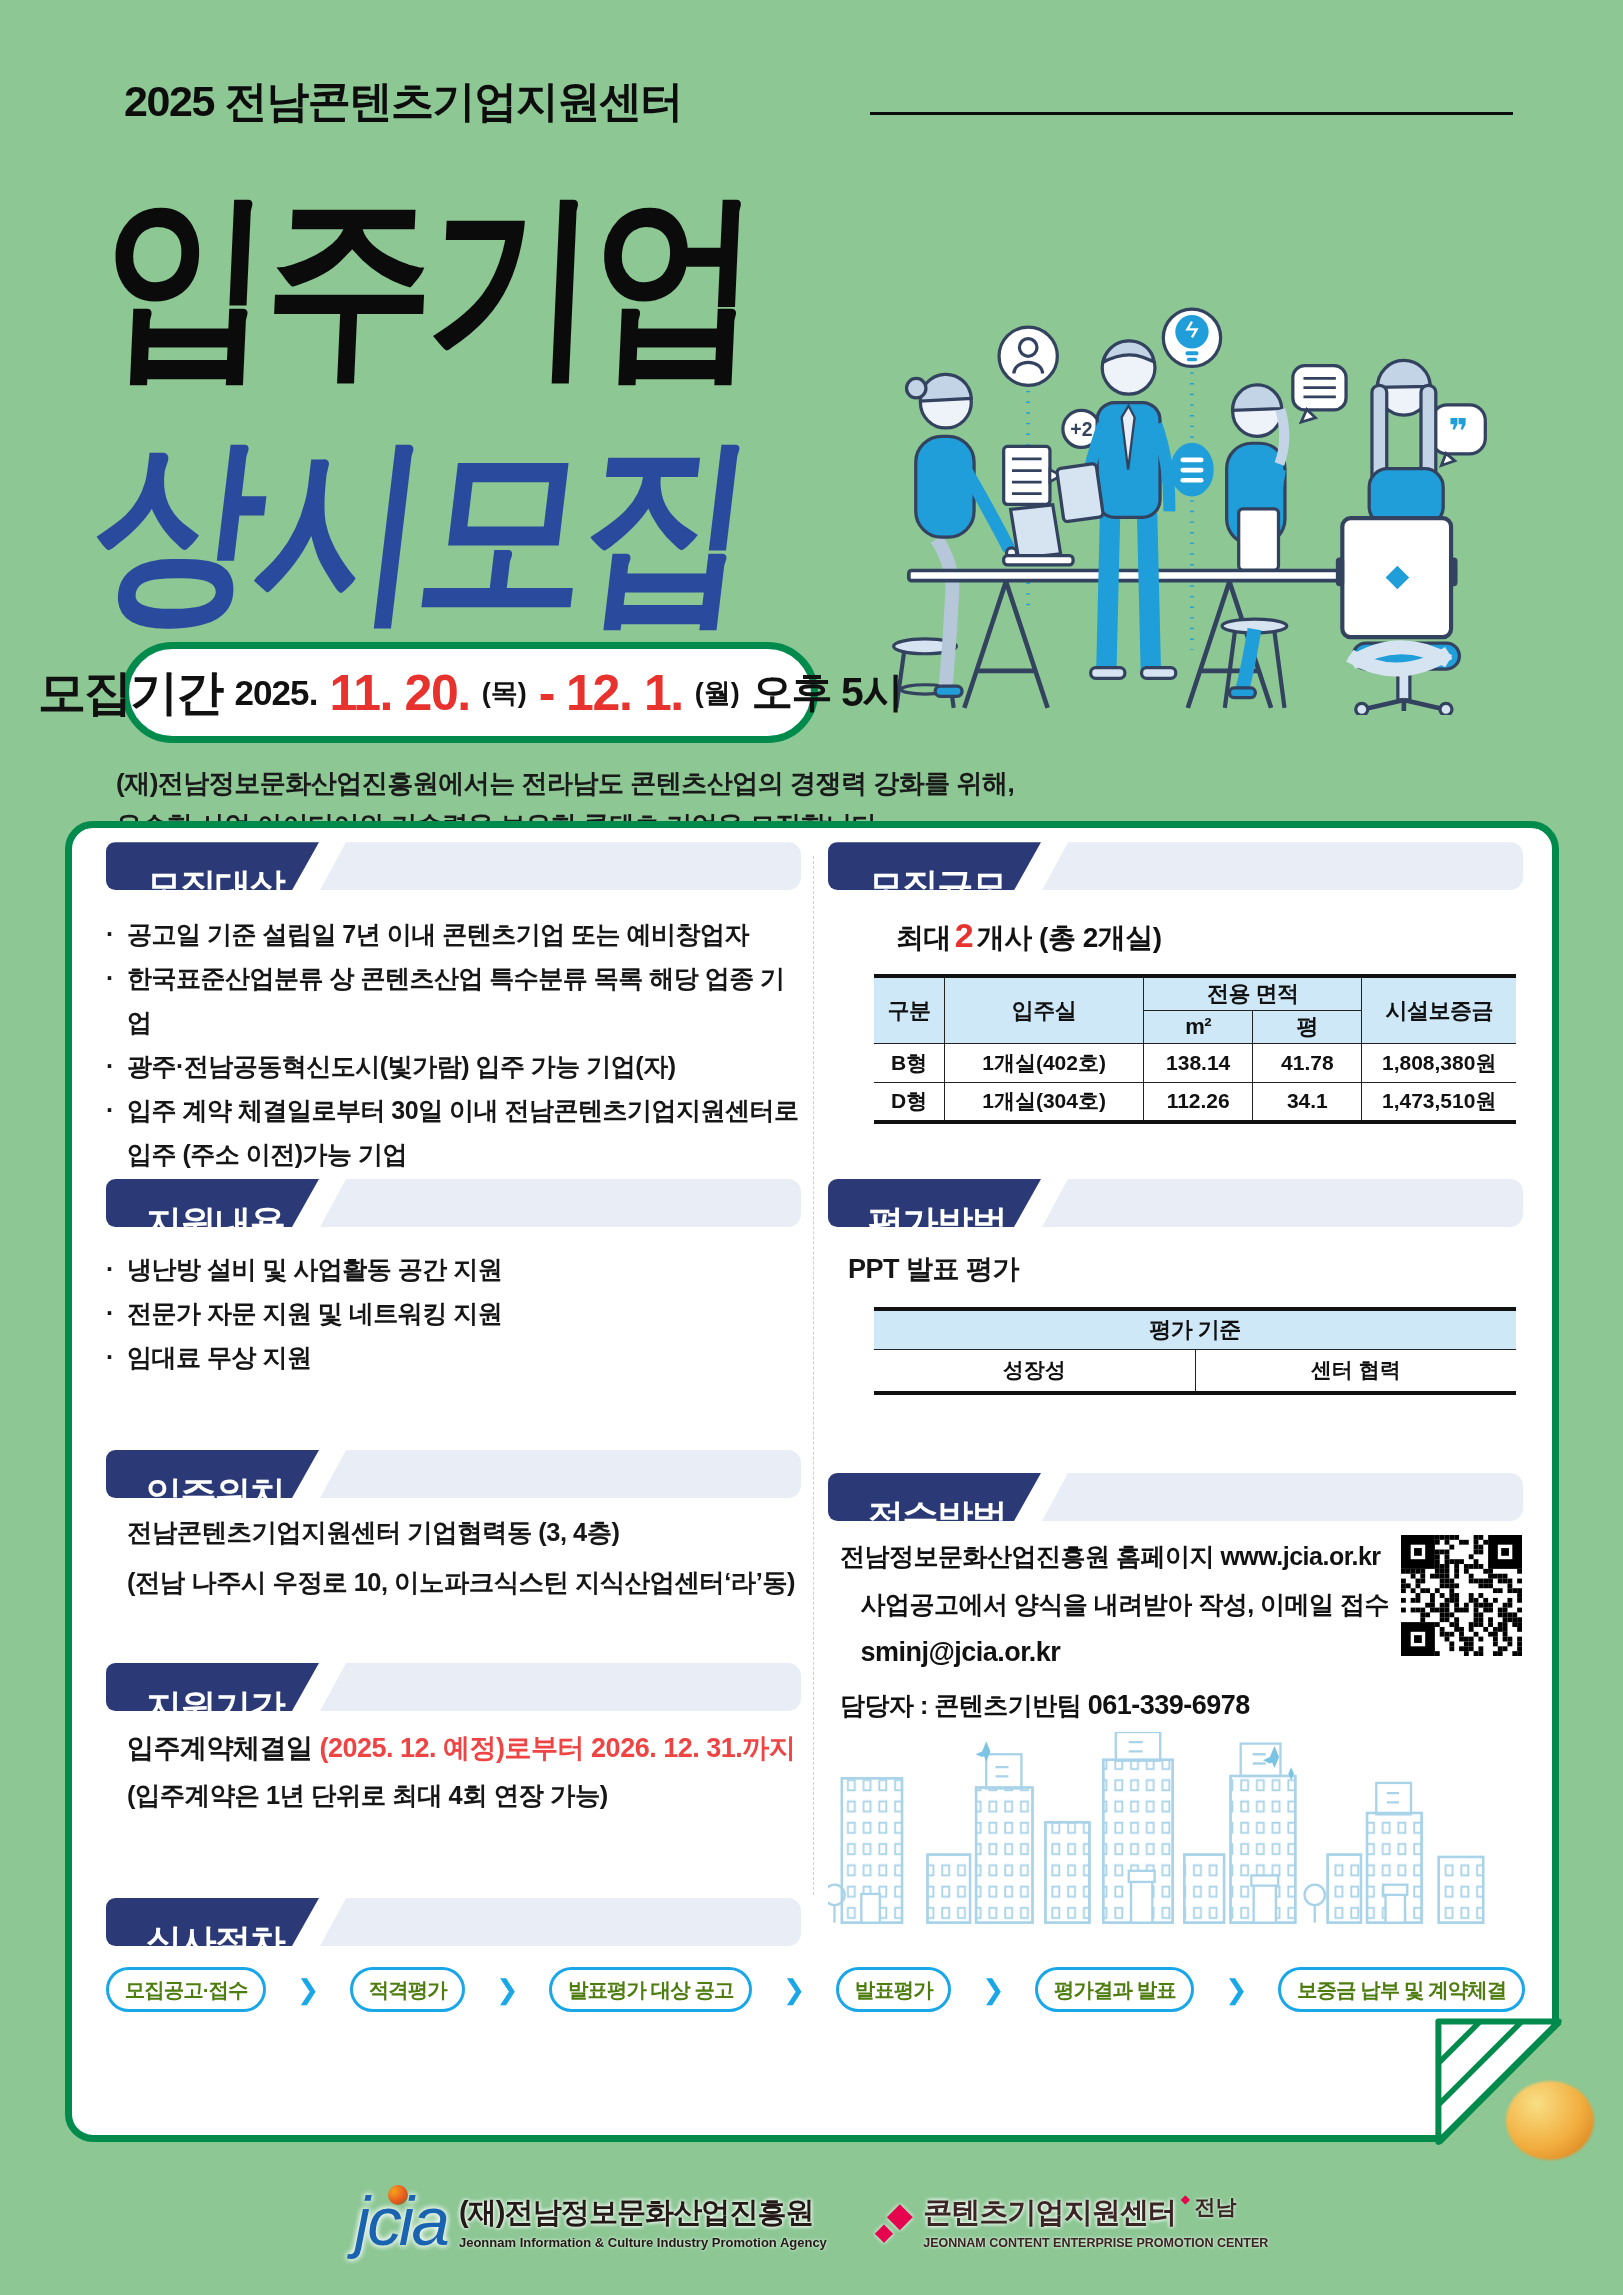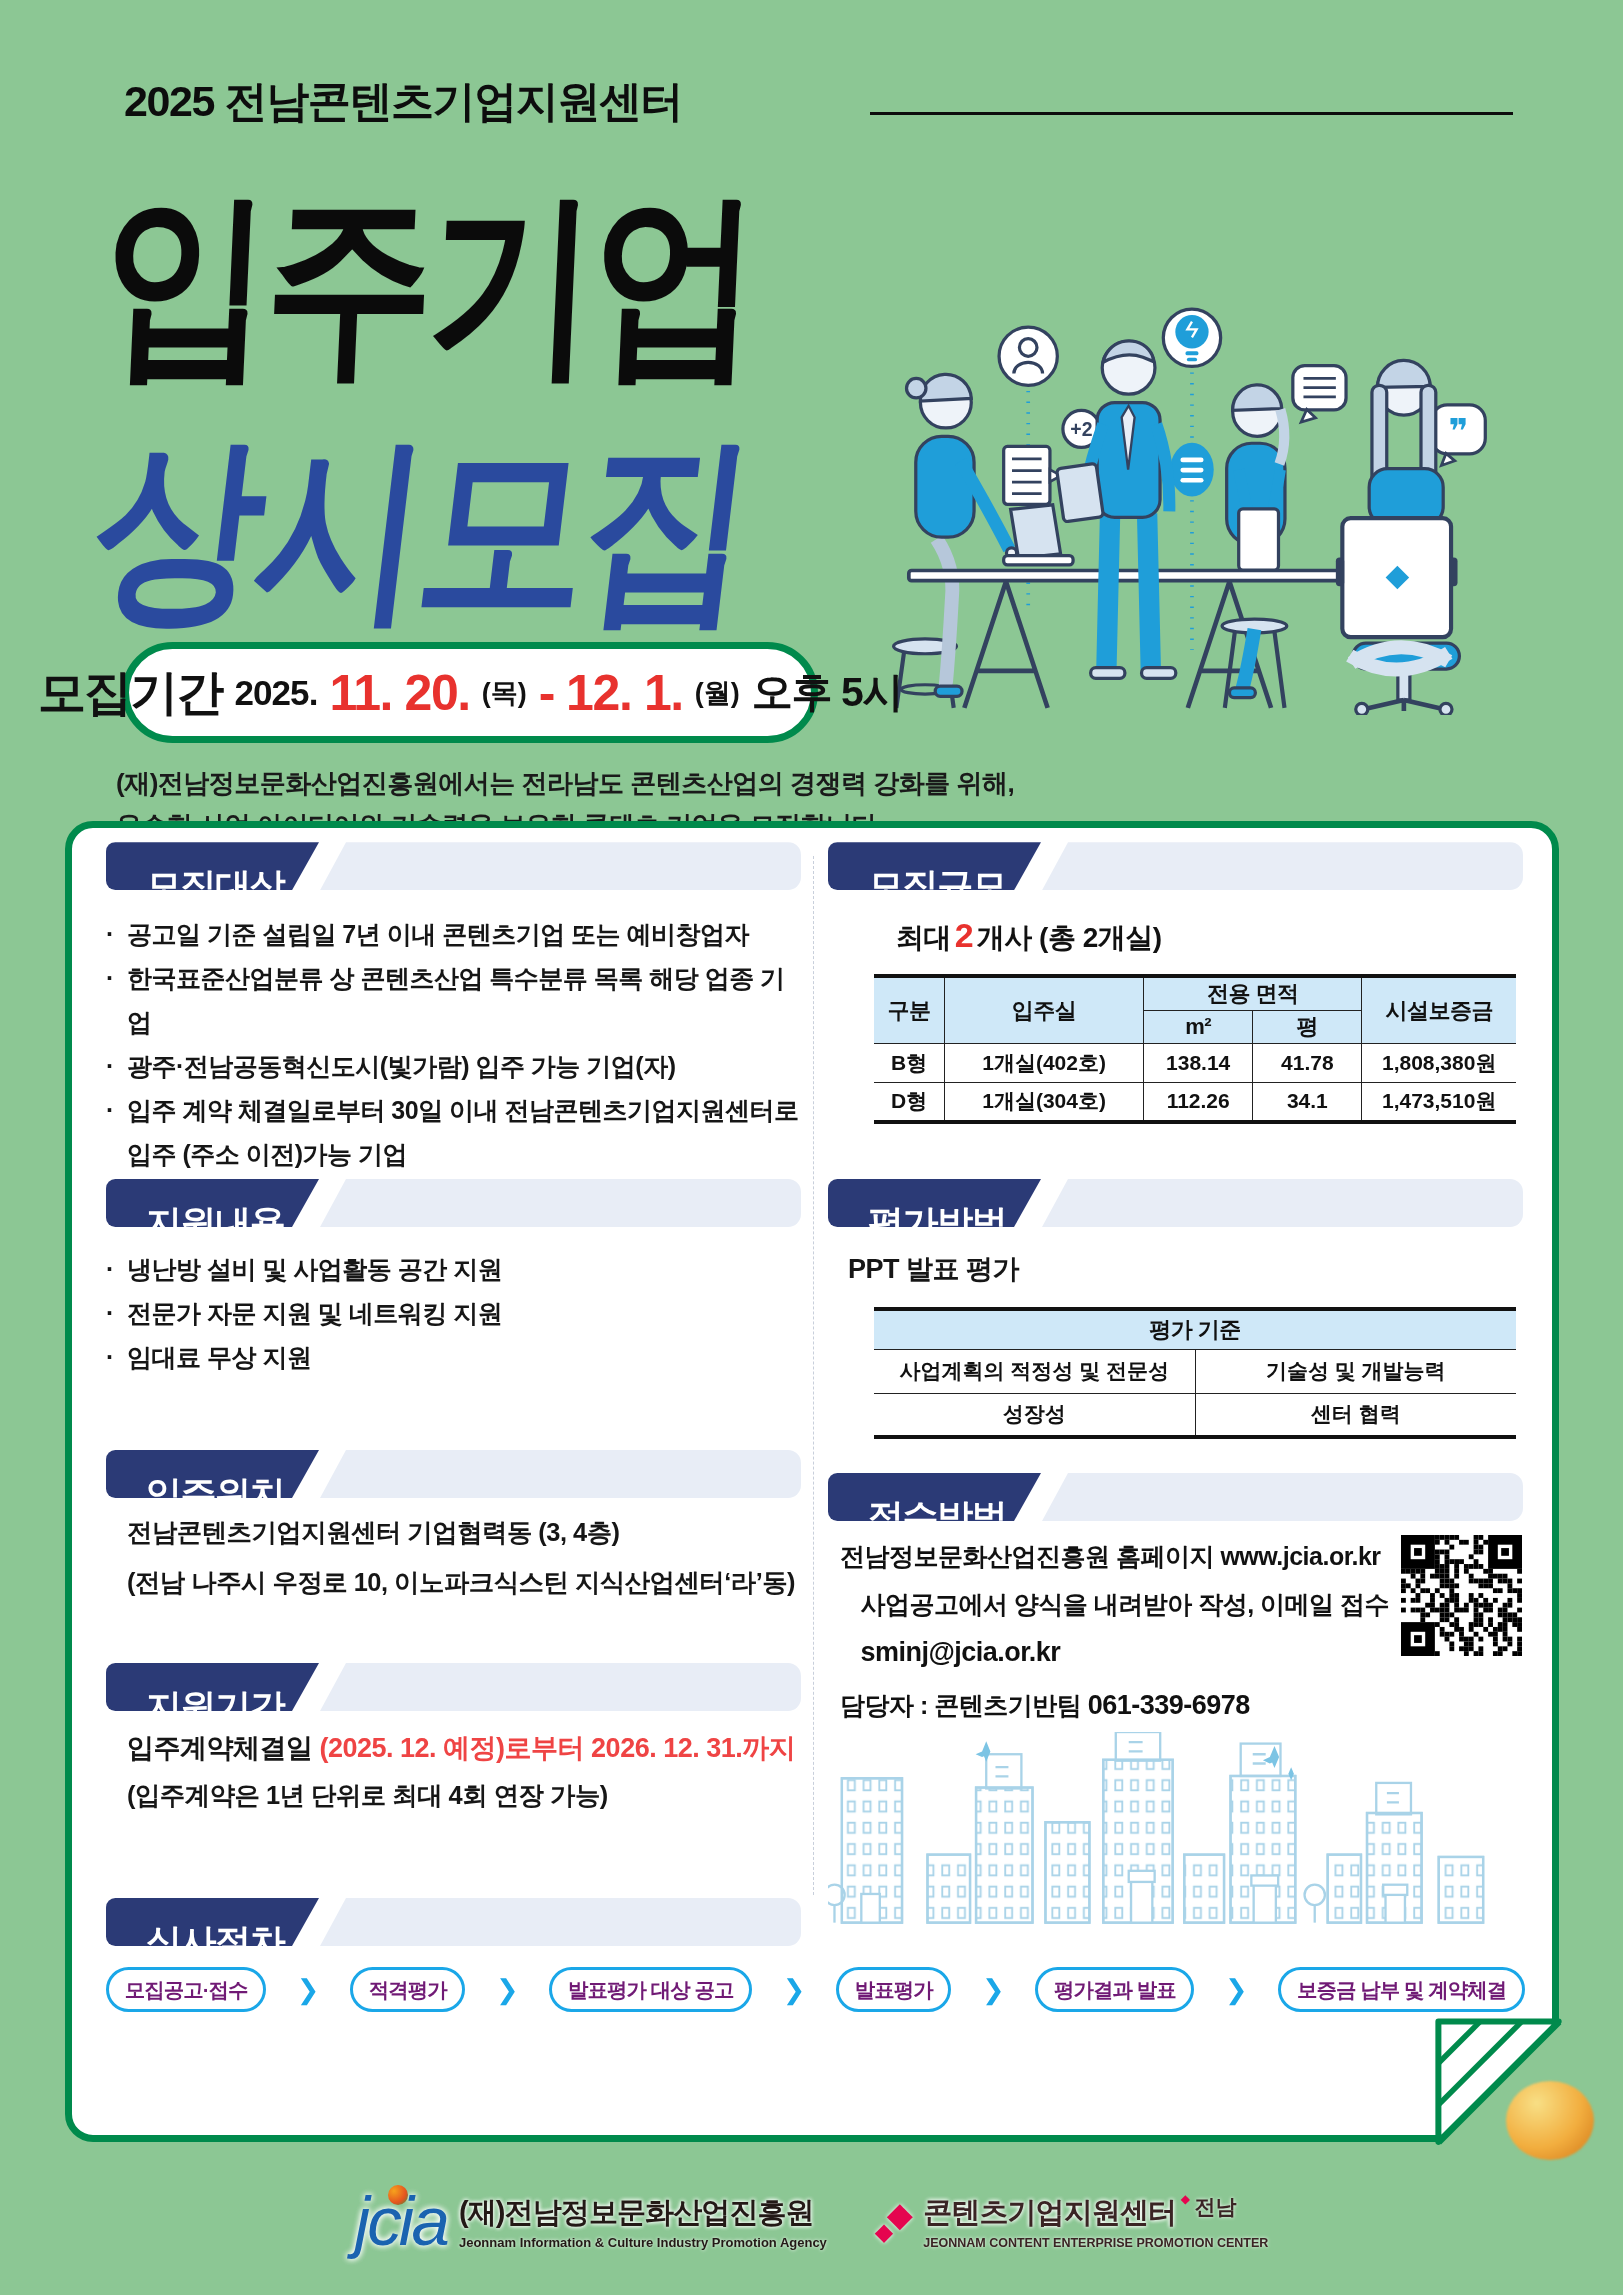--- a/index.html
+++ b/index.html
@@ -56,21 +56,21 @@
   .tbl th:last-child,.tbl td:last-child{border-right:none;}
   .summary{position:absolute;font-size:28px;font-weight:700;letter-spacing:-0.5px;white-space:nowrap;margin-left:48px;}
   .summary .n{color:#e8322e;font-size:34px;font-weight:900;padding:0 3.7px;}
   
   .apl{position:absolute;font-size:25px;font-weight:600;letter-spacing:-0.5px;white-space:nowrap;}
   .apl .b{font-weight:800;}
   .apl.ind{padding-left:20.4px;}
   
   .flow{position:absolute;left:34px;top:1139px;width:1419px;display:flex;align-items:center;justify-content:space-between;}
   .step{height:45px;border:3.2px solid #1aa7e8;border-radius:23px;background:#fff;display:flex;align-items:center;padding:0 15.7px;
-    font-size:20.4px;font-weight:800;letter-spacing:-0.9px;white-space:nowrap;color:#701a75;}
+    font-size:20.4px;font-weight:800;letter-spacing:-0.9px;white-space:nowrap;color:#4d7c0f;}
   .chev{color:#1aa7e8;font-size:27px;font-weight:900;padding:0 2.8px;}
   
   .footer{position:absolute;left:0;top:2182px;width:1623px;display:flex;align-items:center;justify-content:center;gap:60px;}
   .logo1{display:flex;align-items:center;gap:12px;}
   .jcia{font-size:69px;font-weight:400;font-style:italic;color:#1a63b0;letter-spacing:-2.8px;position:relative;
     text-shadow:0 0 6.5px #fff,0 0 6.5px #fff;}
   .jcia .dot{position:absolute;right:39px;top:2.8px;width:20.4px;height:20.4px;border-radius:50%;
     background:radial-gradient(circle at 30% 30%,#f6a21c,#e4541f 60%,#2f8f3f);}
   .lg-col{display:flex;flex-direction:column;gap:2.8px;}
   .lg-kr{font-size:29px;font-weight:900;color:#231916;letter-spacing:-0.9px;text-shadow:0 0 4.6px #fff,0 0 4.6px #fff;}
@@ -353,24 +353,20 @@
       <div class="badge">
           <span>평가방법</span>
         </div>
     </div>
     <div class="txtline" style="left:776px;top:423px;font-size:27px">PPT 발표 평가</div>
     <table class="tbl" style="left:802px;top:479px;width:642px">
       <tbody>
           <tr style="height:40px">
             <th colspan="2">평가 기준</th>
           </tr>
-      <tr style="height:44px">
-        <td>사업계획의 적정성 및 전문성</td>
-        <td>기술성 및 개발능력</td>
-      </tr>
       <tr style="height:44px">
         <td>성장성</td>
         <td>센터 협력</td>
       </tr>
     </tbody>
       </table>
 
     <div class="sec-head" style="left:756px;top:645px">
       <div class="bar"></div>
       <div class="badge">

